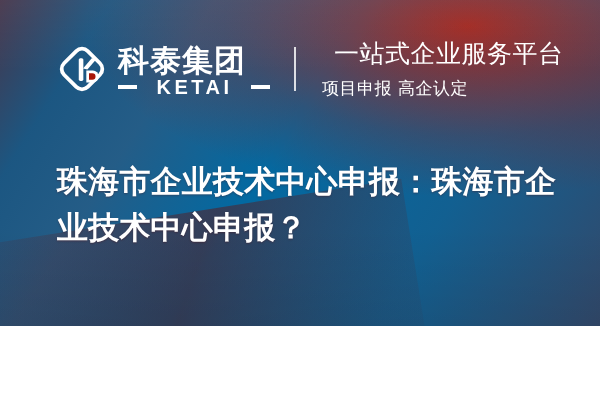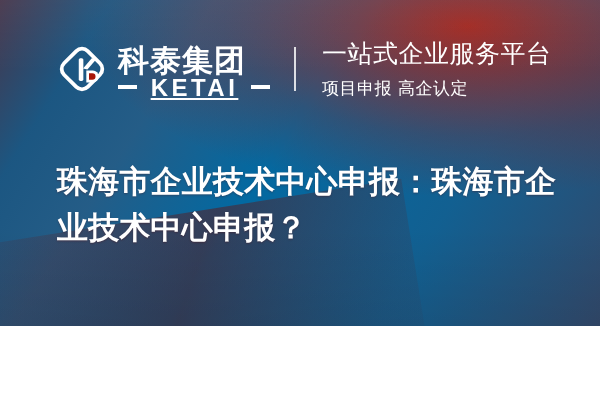--- a/index.html
+++ b/index.html
@@ -112,28 +112,27 @@
     width: 152px;
     margin-top: 1px;
   }
   .logo-rule {
     height: 4px;
     width: 19px;
     background: #ffffff;
     flex: 0 0 auto;
   }
   .logo-en {
-    font-size: 24px;
+    font-size: 20px;
     line-height: 19px;
     font-weight: bold;
     color: #ffffff;
     letter-spacing: 3.5px;
     white-space: nowrap;
     padding: 0 5px 0 6px;
-    text-decoration: underline;
   }
 
   .v-divider {
     width: 2px;
     height: 44px;
     background: rgba(255, 255, 255, 0.82);
     margin: 0 26px 0 24px;
     flex: 0 0 2px;
   }
 
@@ -142,20 +141,21 @@
     flex-direction: column;
     justify-content: center;
   }
   .tagline-main {
     font-size: 25px;
     line-height: 30px;
     color: #ffffff;
     white-space: nowrap;
     letter-spacing: 0.5px;
     font-family: "DejaVu Sans", "Liberation Sans", sans-serif;
+    margin-left: 12px;
   }
   .tagline-sub {
     font-size: 17px;
     line-height: 22px;
     color: #ffffff;
     white-space: nowrap;
     letter-spacing: 0.5px;
     margin-top: 8px;
     font-family: "DejaVu Serif", "Liberation Serif", serif;
   }

